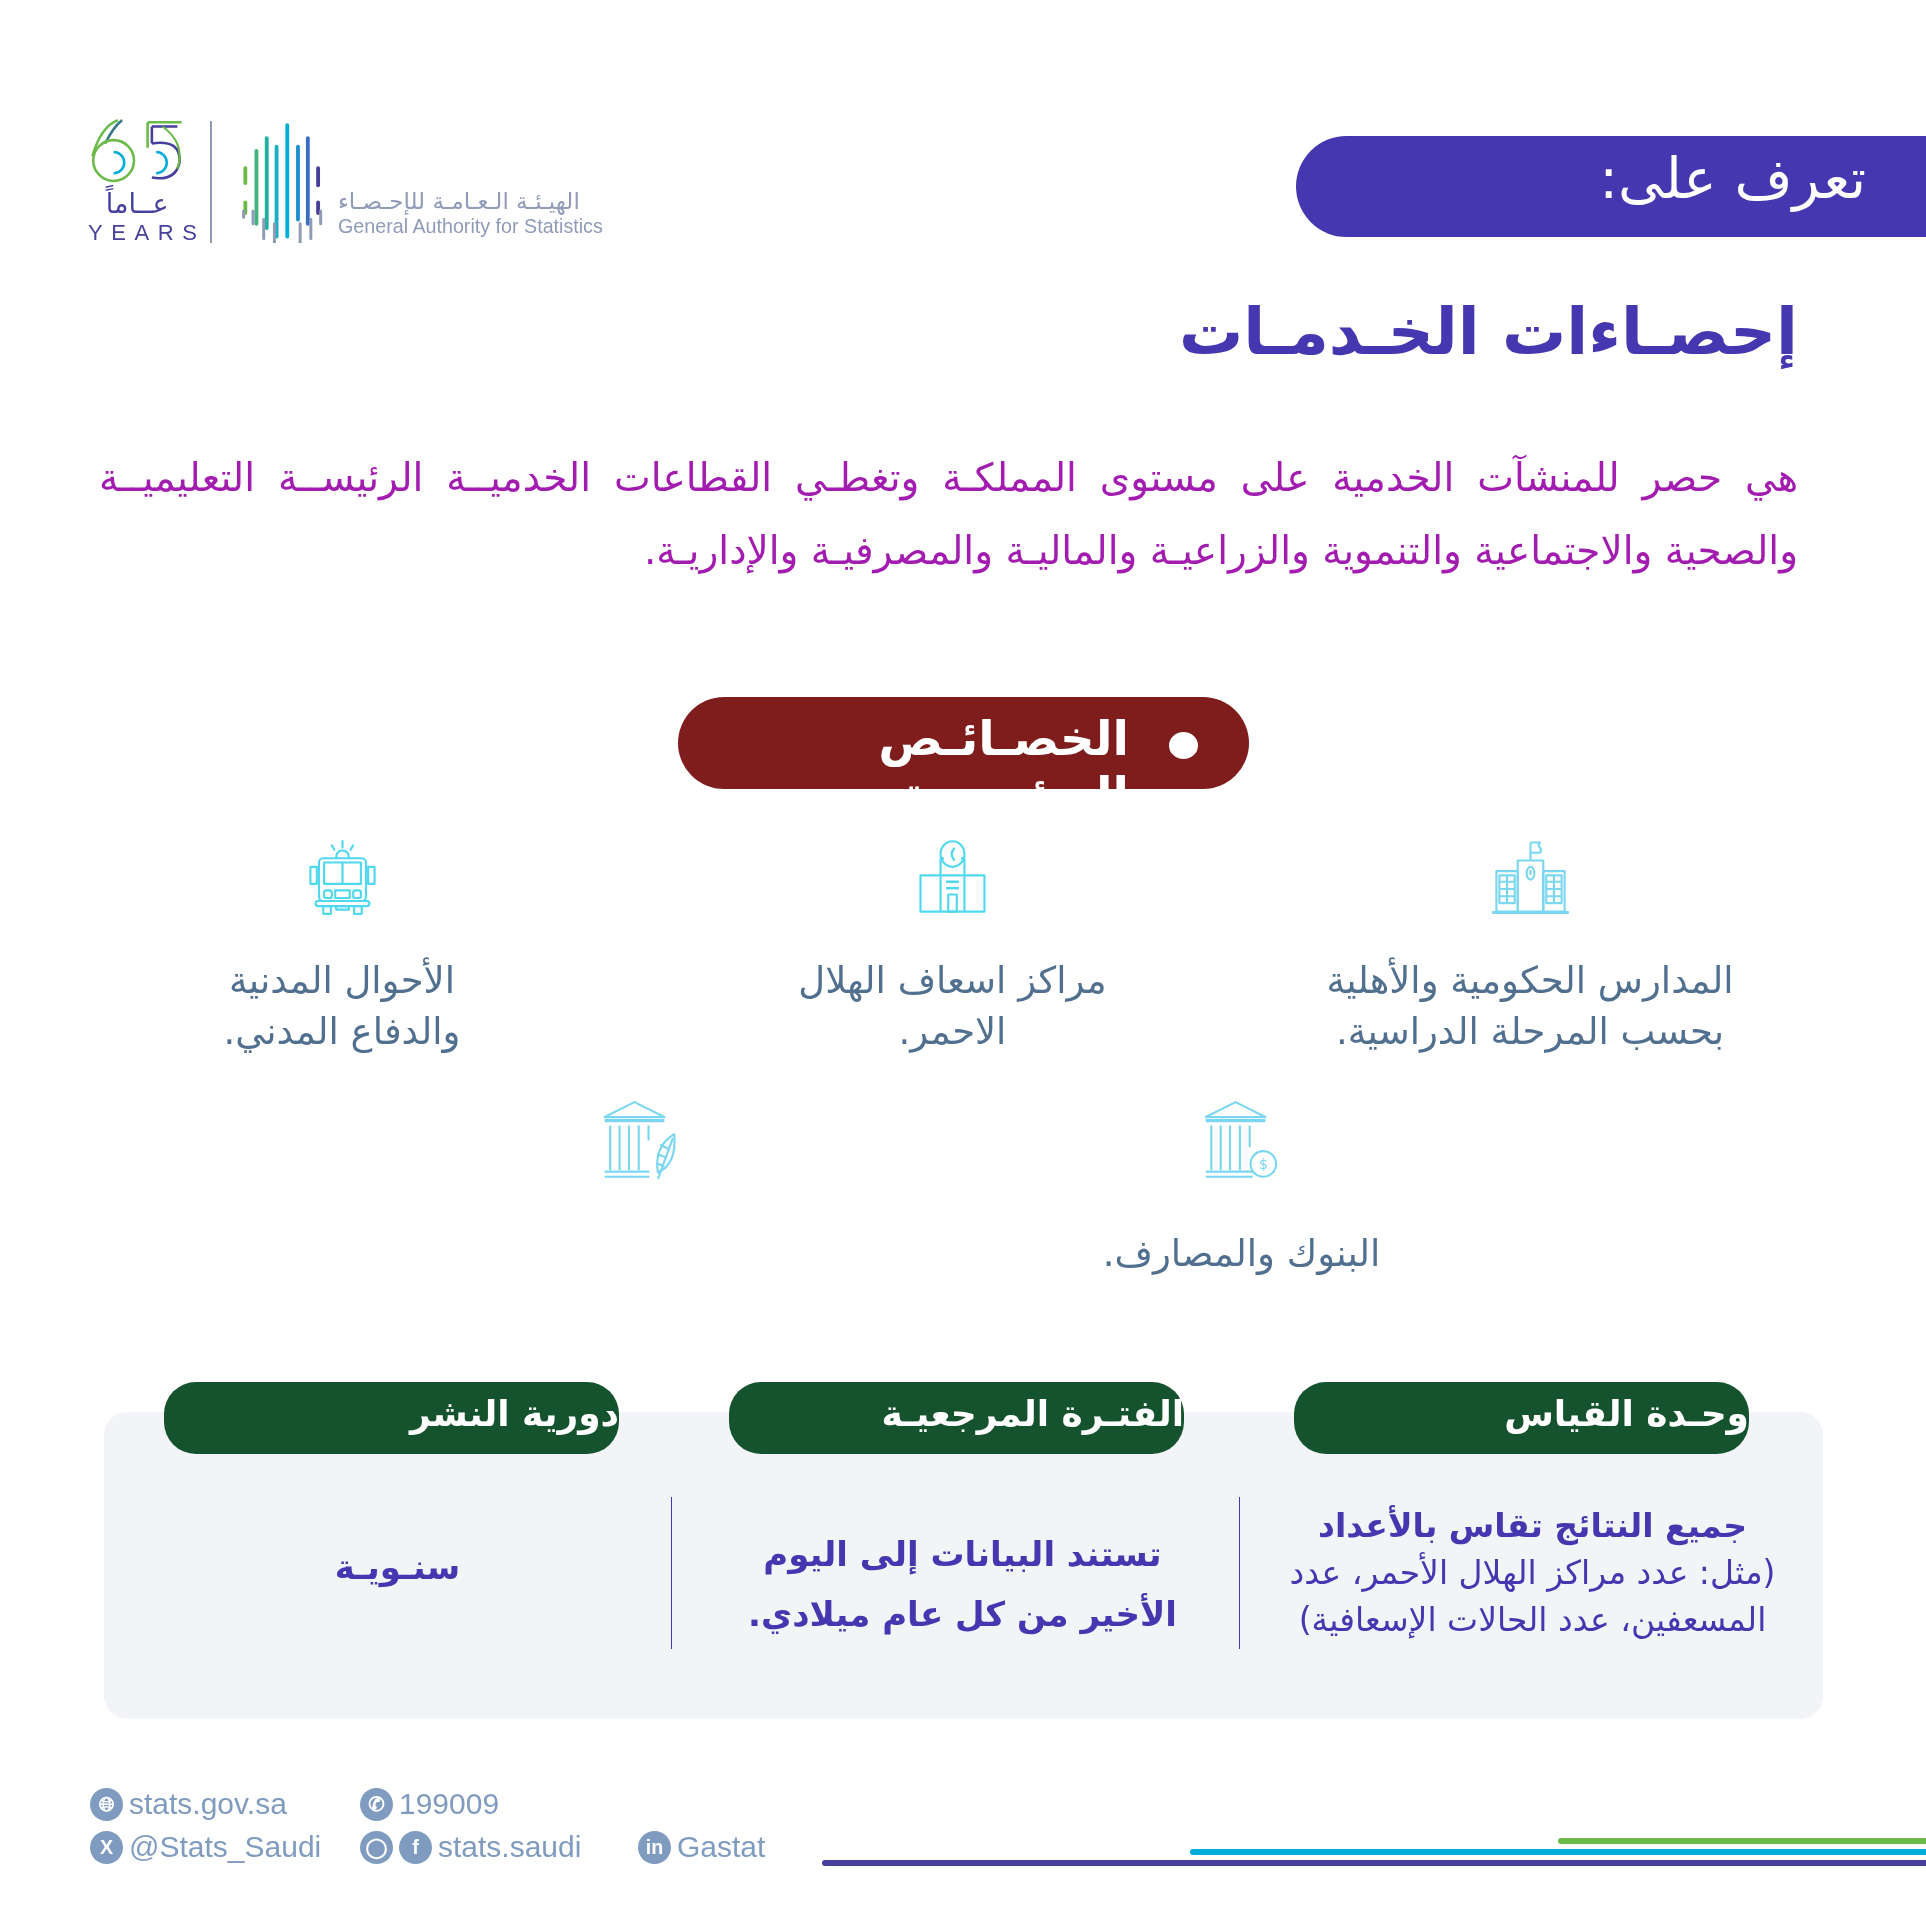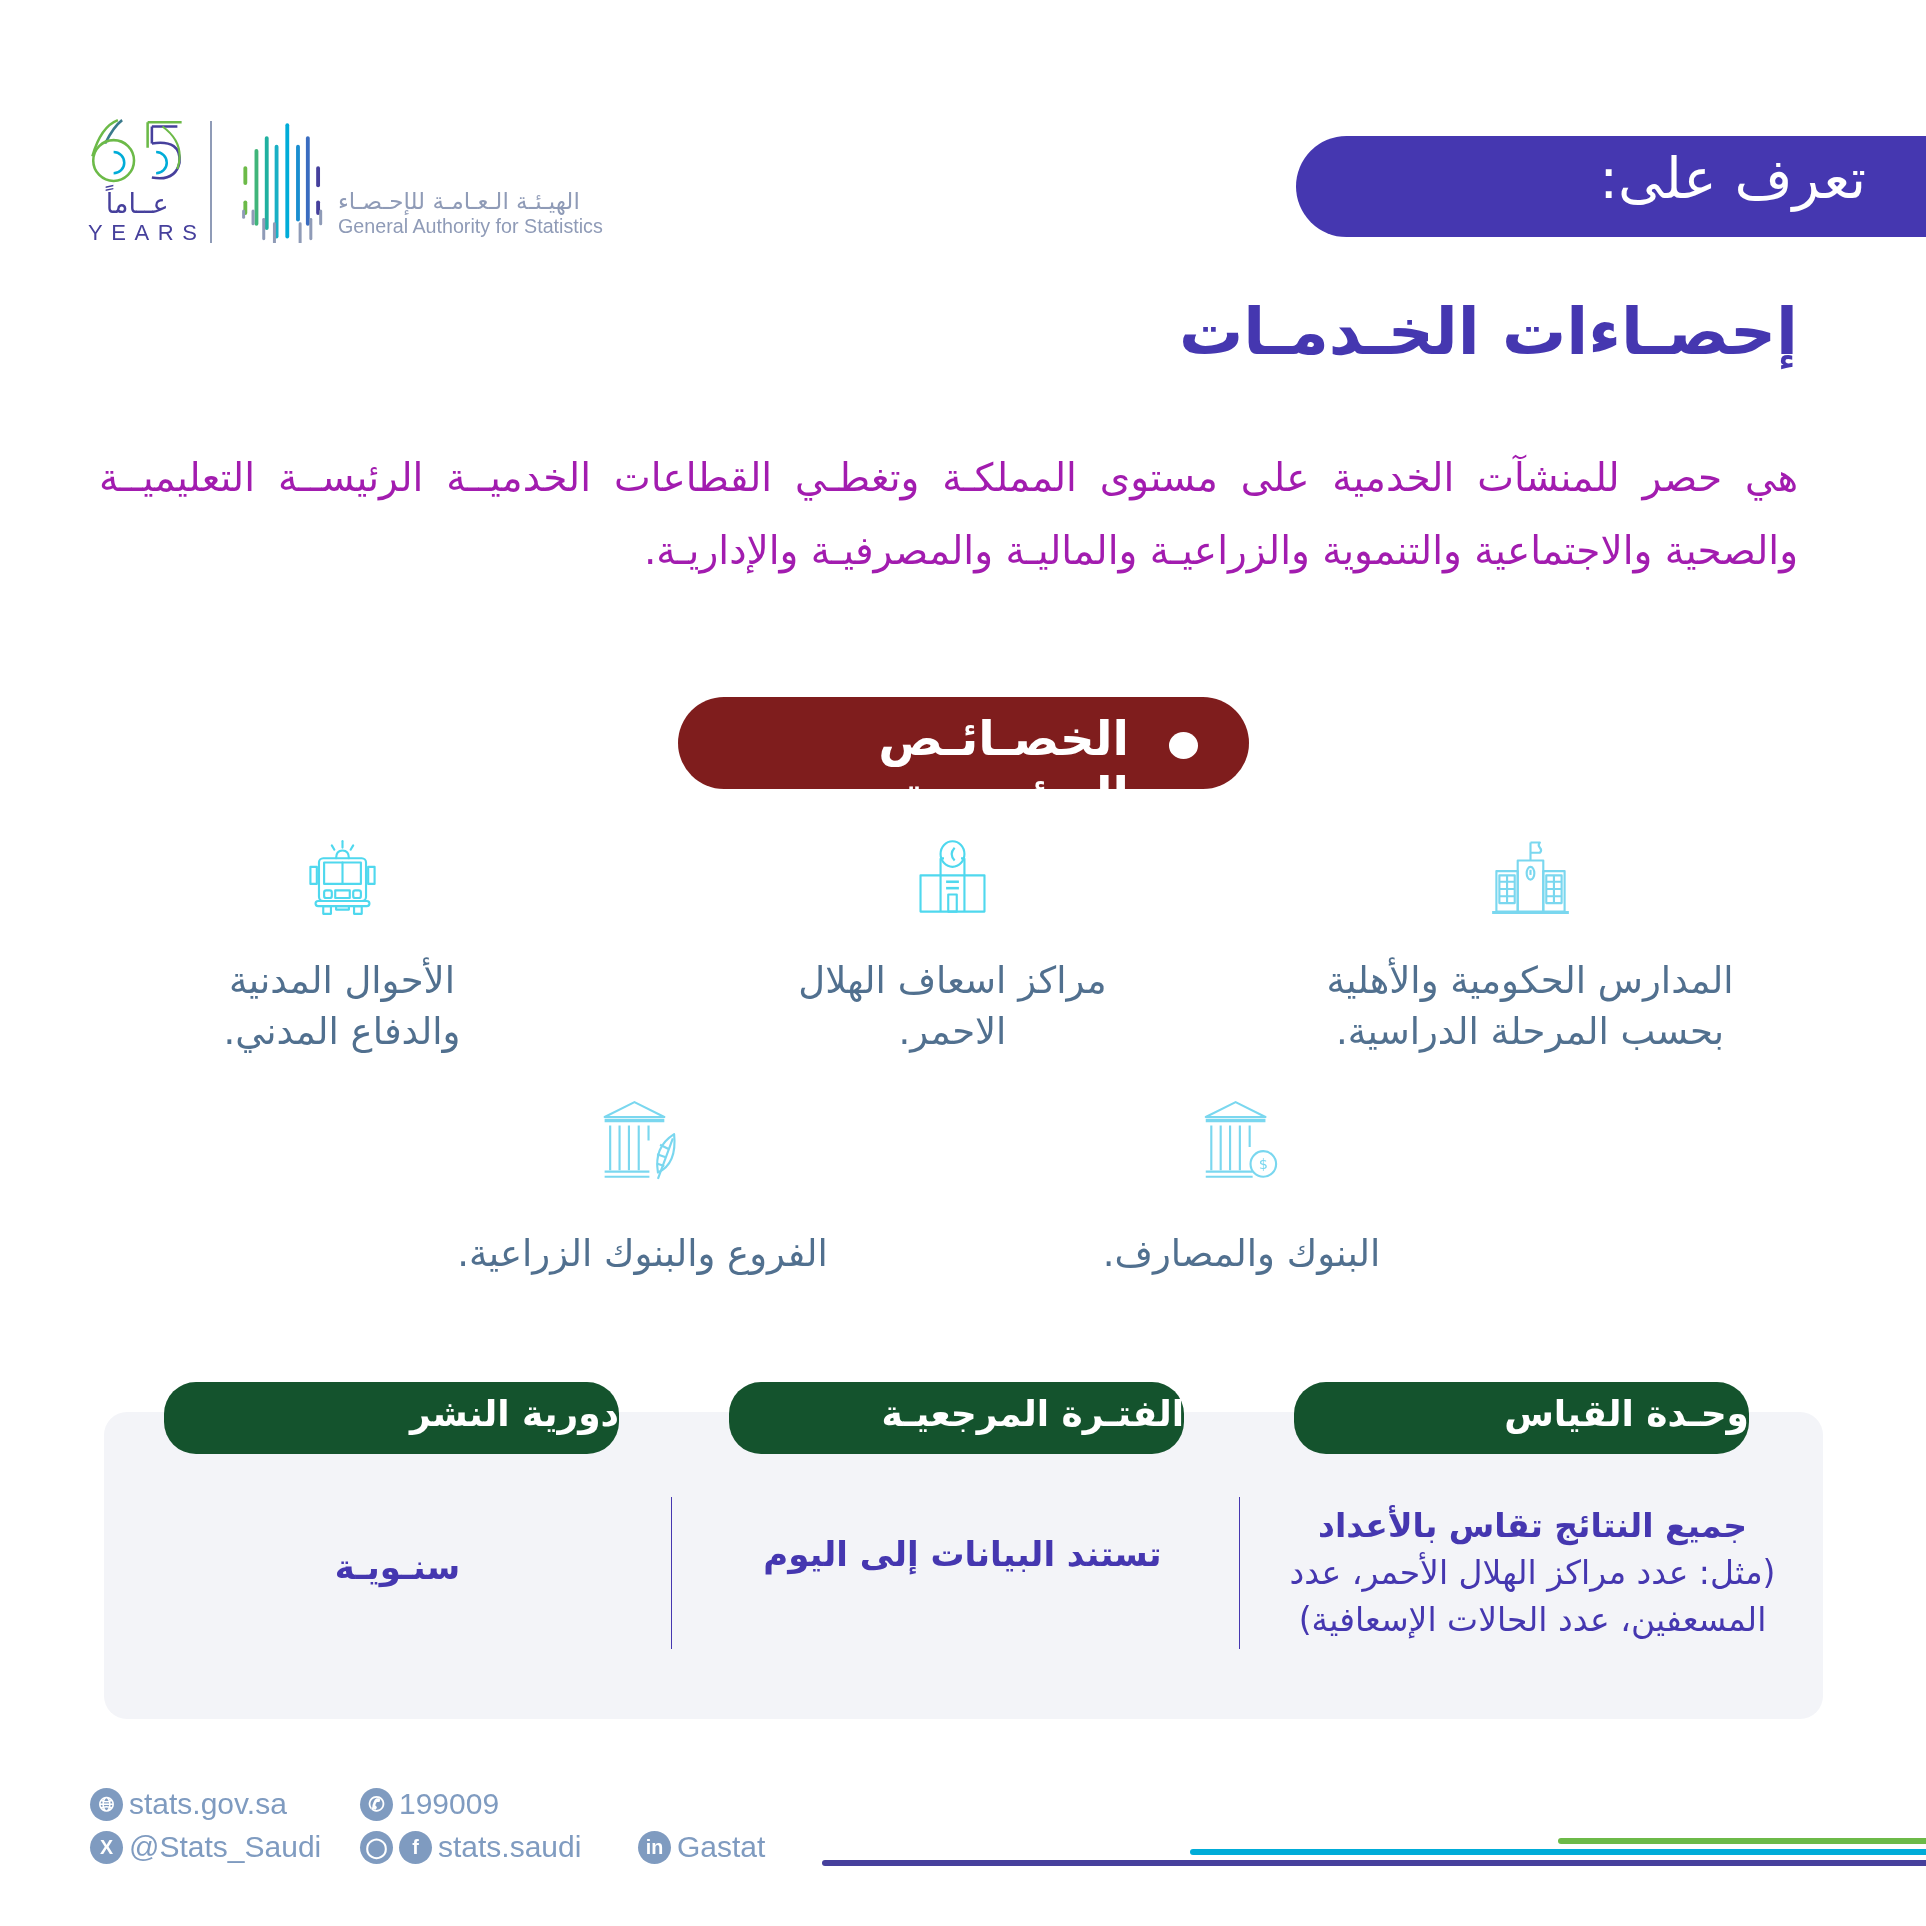--- a/index.html
+++ b/index.html
@@ -234,39 +234,39 @@
 <div class="feature f5">
   <svg width="90" height="81" viewBox="0 0 210 190" fill="none" stroke="#7ad7ef" stroke-width="5" stroke-linejoin="round">
     <path d="M15 40 L85 5 L155 40 Z"></path>
     <line x1="15" y1="48" x2="155" y2="48" stroke-width="8"></line>
     <path d="M28 60 v105 M50 60 v105 M72 60 v105 M95 60 v105 M118 60 v35"></path>
     <path d="M15 168 h105"></path>
     <path d="M15 180 h105"></path>
     <path d="M178 80 Q 130 110 140 170 Q 185 150 178 80 Z"></path>
     <path d="M175 90 L 140 185 M 165 115 l -20 -10 M 160 135 l -22 -8 M 155 155 l -18 -6"></path>
   </svg>
-  <div class="txt">الفروع والبنوك الزراعية.</div>
 </div>
 
 <div class="abs info-panel"></div>
 
 <div class="info-pill ip1">وحـدة القياس</div>
 <div class="info-pill ip2">الفتـرة المرجعيـة</div>
 <div class="info-pill ip3">دورية النشر</div>
 
 <div class="info-sep sep1"></div>
 <div class="info-sep sep2"></div>
 
 <div class="info-val iv1">
   <div class="strong">جميع النتائج تقاس بالأعداد</div>
   <div>(مثل: عدد مراكز الهلال الأحمر، عدد</div>
   <div>المسعفين، عدد الحالات الإسعافية)</div>
 </div>
 <div class="info-val iv2">
   <div>تستند البيانات إلى اليوم</div>
+  <div>الأخير من كل عام ميلادي.</div>
 </div>
 <div class="info-val iv3">سنـويـة</div>
 
 <div class="contact c-web">
   <span class="ic">🌐︎</span>
   <span>stats.gov.sa</span>
 </div>
 <div class="contact c-phone">
   <span class="ic">✆</span>
   <span>199009</span>

